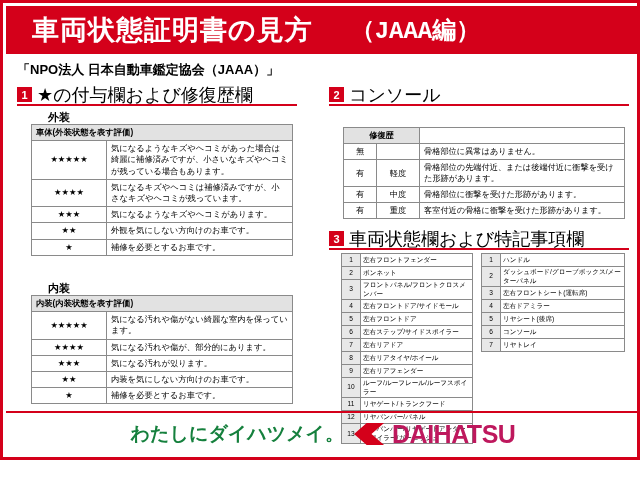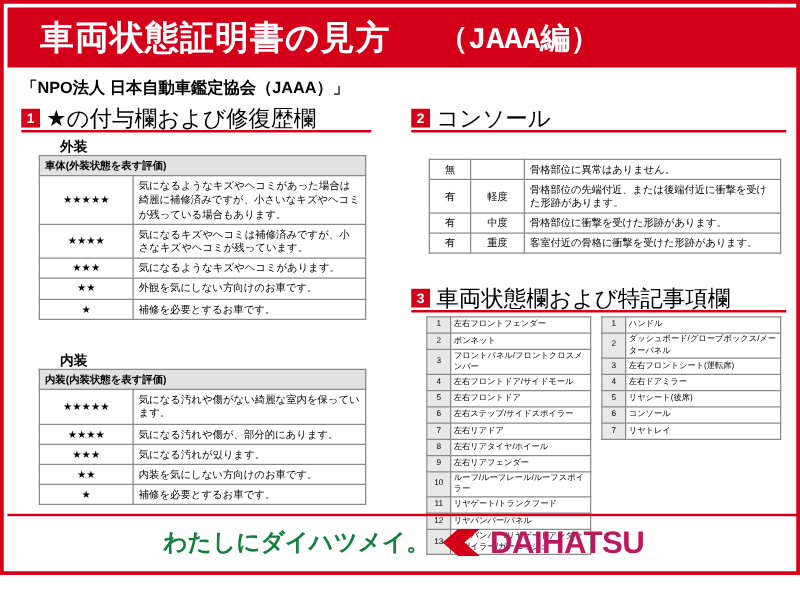--- a/index.html
+++ b/index.html
@@ -224,20 +224,24 @@
   </tbody>
     </table>
 
   <div class="sec" id="sec2">
     <span class="num">2</span>
     <span class="txt">コンソール</span>
   </div>
 
   <table class="tbl" id="tbl-repair">
     <tbody>
+        <tr>
+      <td class="head" colspan="2">修復歴</td>
+      <td></td>
+    </tr>
     <tr>
       <td class="c1">無</td>
       <td class="c2"></td>
       <td>骨格部位に異常はありません。</td>
     </tr>
     <tr>
       <td class="c1">有</td>
       <td class="c2">軽度</td>
       <td>骨格部位の先端付近、または後端付近に衝撃を受けた形跡があります。</td>
     </tr>

